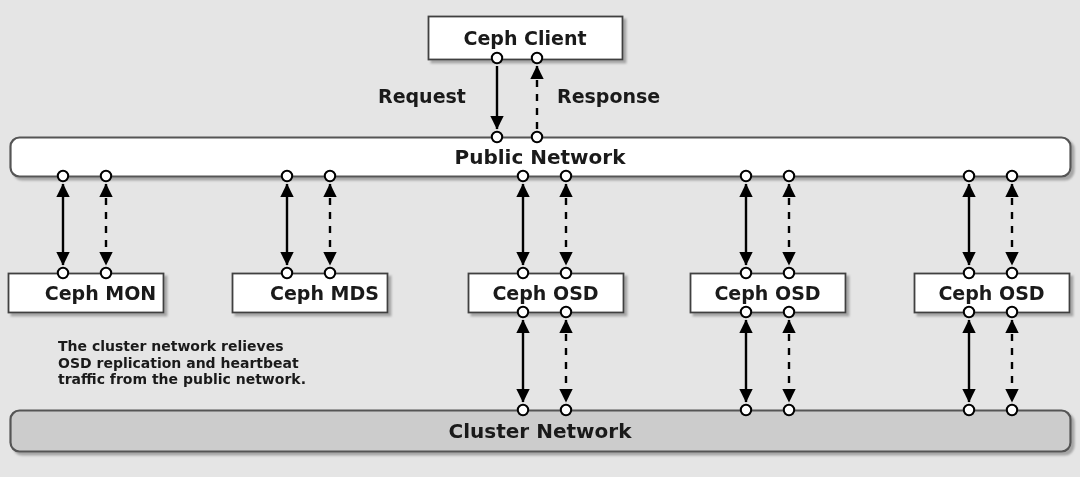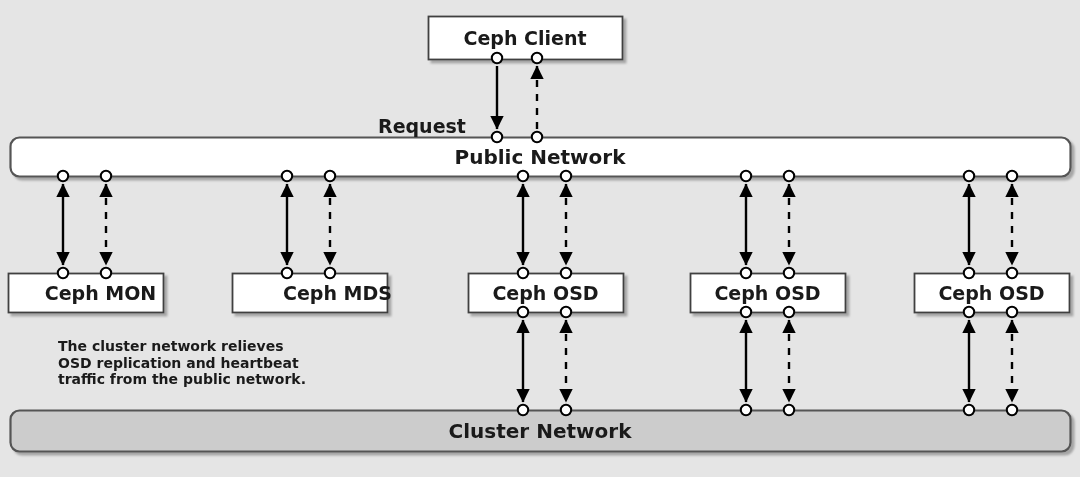--- a/index.html
+++ b/index.html
@@ -133,24 +133,25 @@
         <circle cx="789" cy="410" r="5.2" fill="#ffffff" stroke="#000000" stroke-width="2"></circle>
         <circle cx="969" cy="410" r="5.2" fill="#ffffff" stroke="#000000" stroke-width="2"></circle>
         <circle cx="1012" cy="410" r="5.2" fill="#ffffff" stroke="#000000" stroke-width="2"></circle>
       </g>
   </svg>
 
   <div class="node-label box-label" style="left: 428px; top: 16px; width: 194px; height: 43px;">Ceph Client</div>
   <div class="node-label bar-label" style="left: 10px; top: 137px; width: 1060px; height: 39px; border-radius: 13px;">Public Network</div>
   <div class="node-label bar-label" style="left: 10px; top: 410px; width: 1060px; height: 41px;">Cluster Network</div>
   <div class="node-label box-label" style="left: 23px; top: 273px; width: 155px; height: 39px;">Ceph MON</div>
-  <div class="node-label box-label" style="left: 232px; top: 273px; width: 155px; height: 39px; padding-left: 28px;">Ceph MDS</div>
+  <div class="node-label box-label" style="left: 219px; top: 273px; width: 155px; height: 39px; padding-left: 28px;">Ceph MDS</div>
   <div class="node-label box-label" style="left: 468px; top: 273px; width: 155px; height: 39px;">Ceph OSD</div>
   <div class="node-label box-label" style="left: 690px; top: 273px; width: 155px; height: 39px;">Ceph OSD</div>
   <div class="node-label box-label" style="left: 914px; top: 273px; width: 155px; height: 39px;">Ceph OSD</div>
 
-  <div class="edge-label" style="left: 378px; top: 85px; margin-top: 30px;">Request</div>
+  <div class="edge-label" style="left: 378px; top: 85px;">Request</div>
+  <div class="edge-label" style="left: 557px; top: 85px;">Response</div>
 
   <div class="note-text" style="left: 58px; top: 338px;">The cluster network relieves
 OSD replication and heartbeat
 traffic from the public network.</div>
 
 </div>
 
 </body></html>

